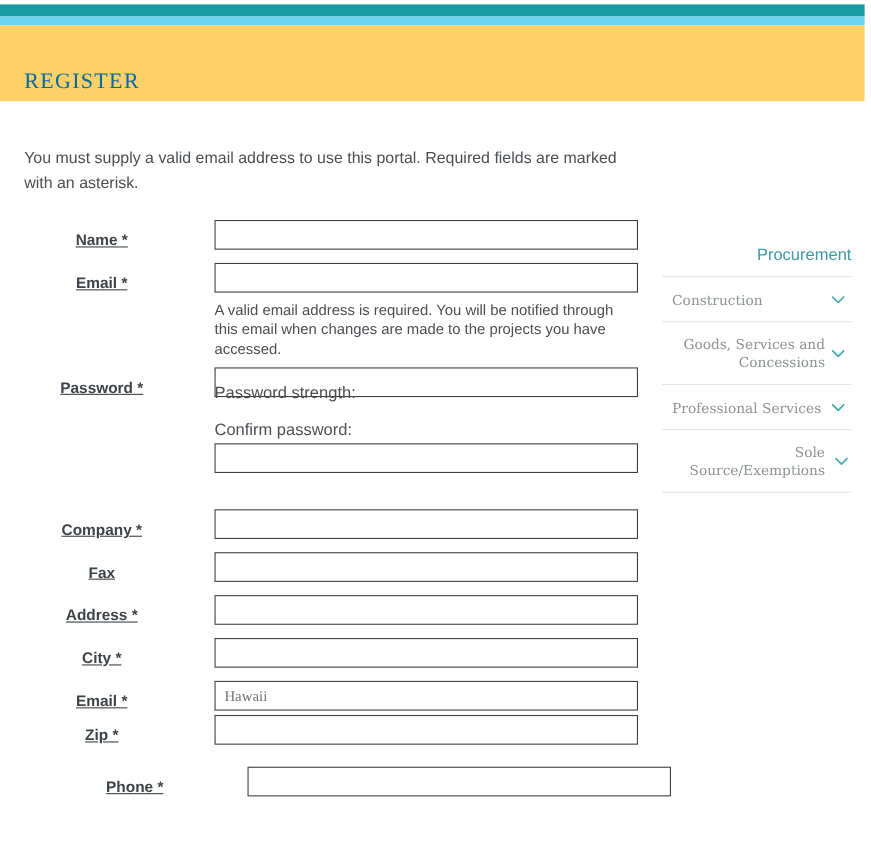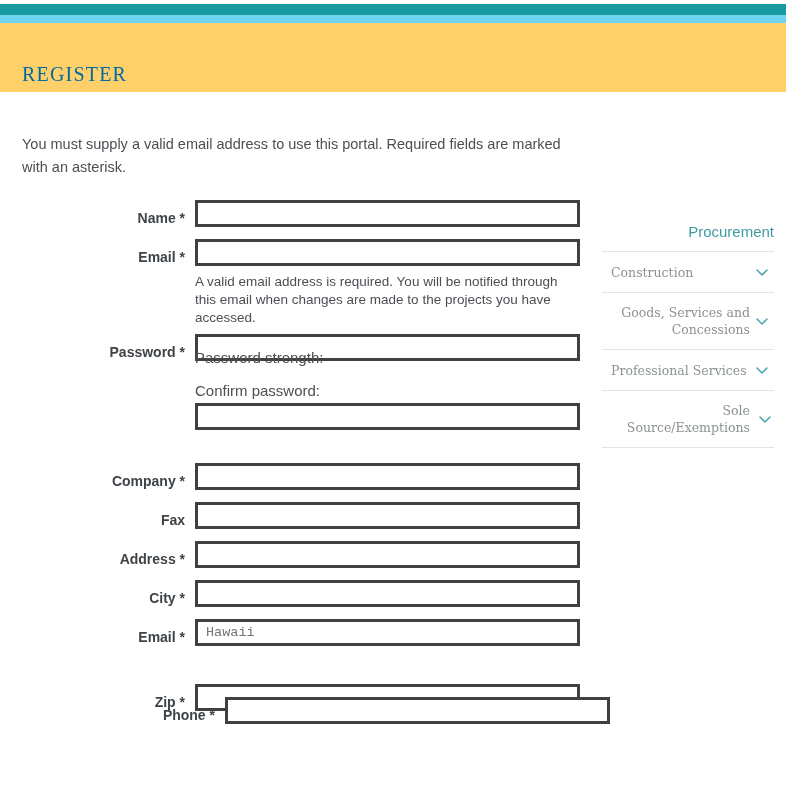--- a/index.html
+++ b/index.html
@@ -68,33 +68,34 @@
 
   .row {
     position: relative;
     height: 39px;
   }
 
   .lbl {
     position: absolute;
     left: 0; top: 10px;
     width: 185px;
-    text-align: right;
+    text-align: center;
     font-size: 14px;
     font-weight: bold;
     color: #3e4348;
     white-space: nowrap;
+    text-decoration: underline;
   }
   .fld {
     position: absolute;
     left: 195px; top: 0;
     width: 385px; height: 27px;
-    border: 3px solid #404040;
+    border: 1px solid #404040;
     background: #ffffff;
-    font-family: Liberation Mono, monospace;
+    font-family: Liberation Serif, serif;
     font-size: 13.5px;
     color: #6f7579;
     padding: 0 8px;
     outline: none;
   }
   .hint {
     position: absolute;
     left: 195px;
     width: 380px;
     font-size: 13.5px;
@@ -209,21 +210,21 @@
       <div class="row" style="top:380px; position:absolute; width:600px;">
         <div class="lbl">City *</div>
         <input class="fld" type="text" value="" style="">
       </div>
 
       <div class="row" style="top:419px; position:absolute; width:600px;">
         <div class="lbl">Email *</div>
         <input class="fld" type="text" value="Hawaii" style="">
       </div>
 
-      <div class="row" style="top:484px; position:absolute; width:600px;padding-left:20px;">
+      <div class="row" style="top:450px; position:absolute; width:600px;padding-left:20px;">
         <div class="lbl">Zip *</div>
         <input class="fld" type="text" value="" style="">
       </div>
 
       <div class="row" style="top:497px; position:absolute; width:600px;margin-left:30px;">
         <div class="lbl">Phone *</div>
         <input class="fld" type="text" value="" style="">
       </div>
 
     </div>

